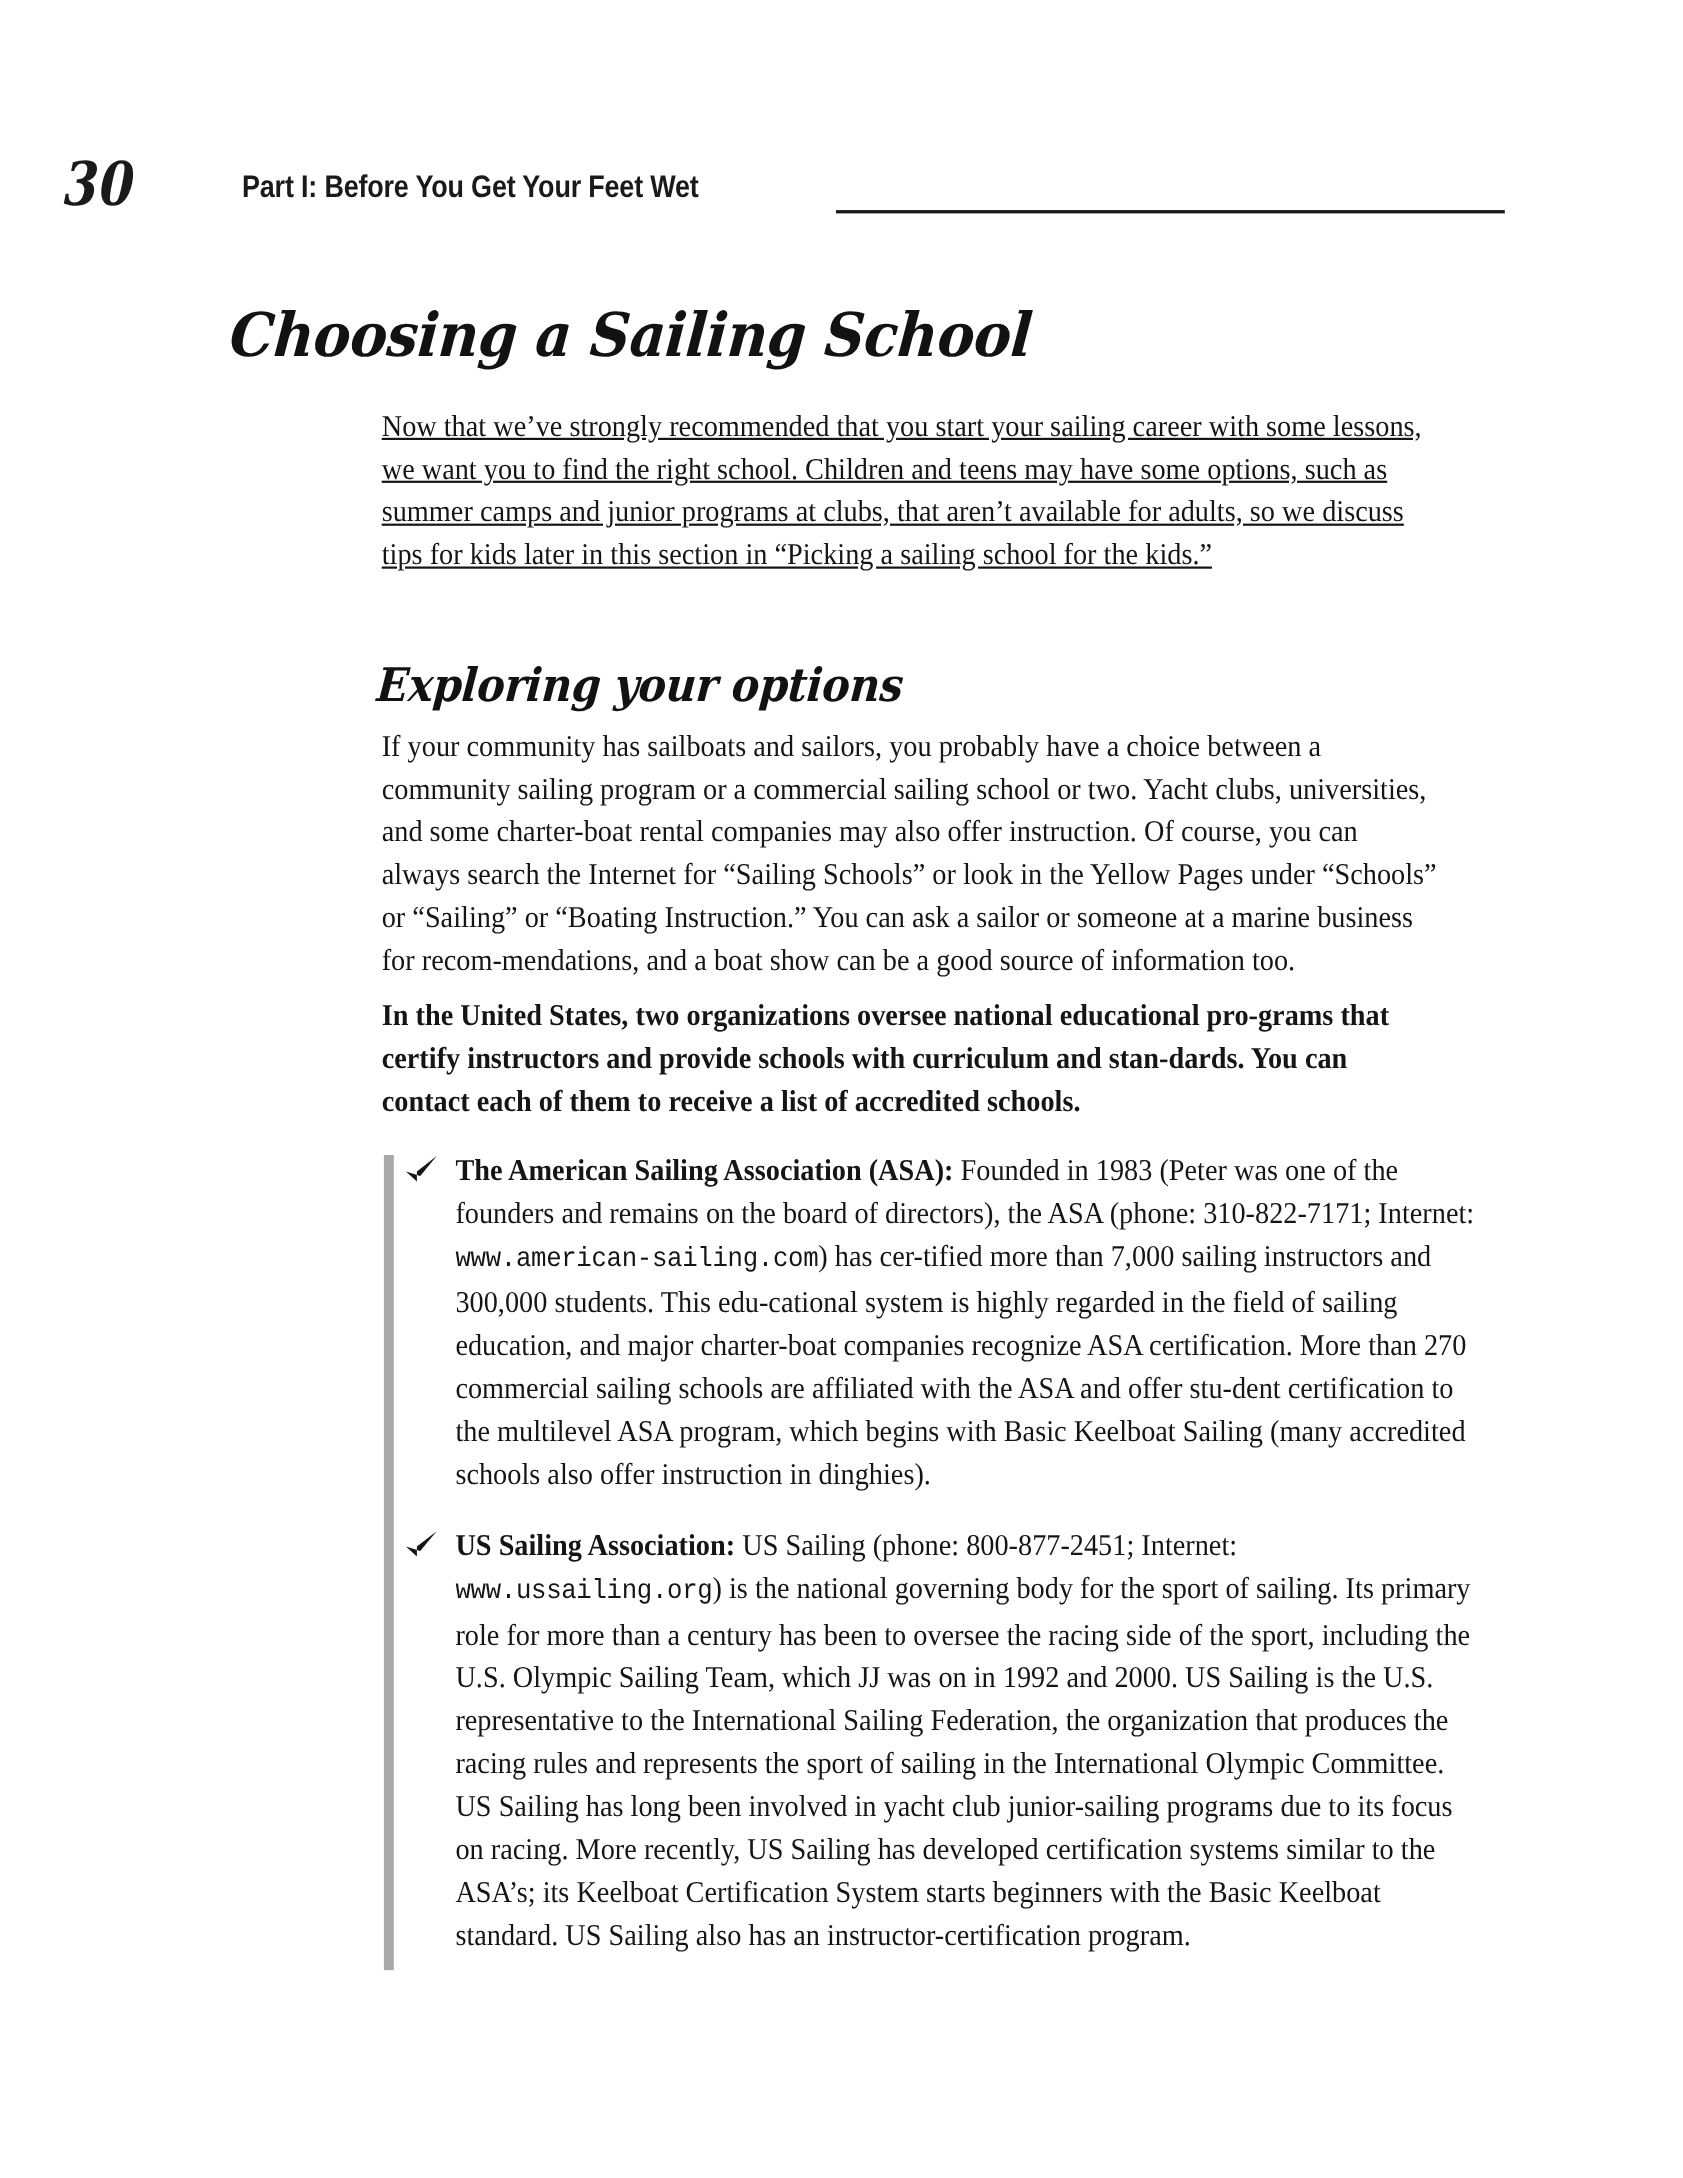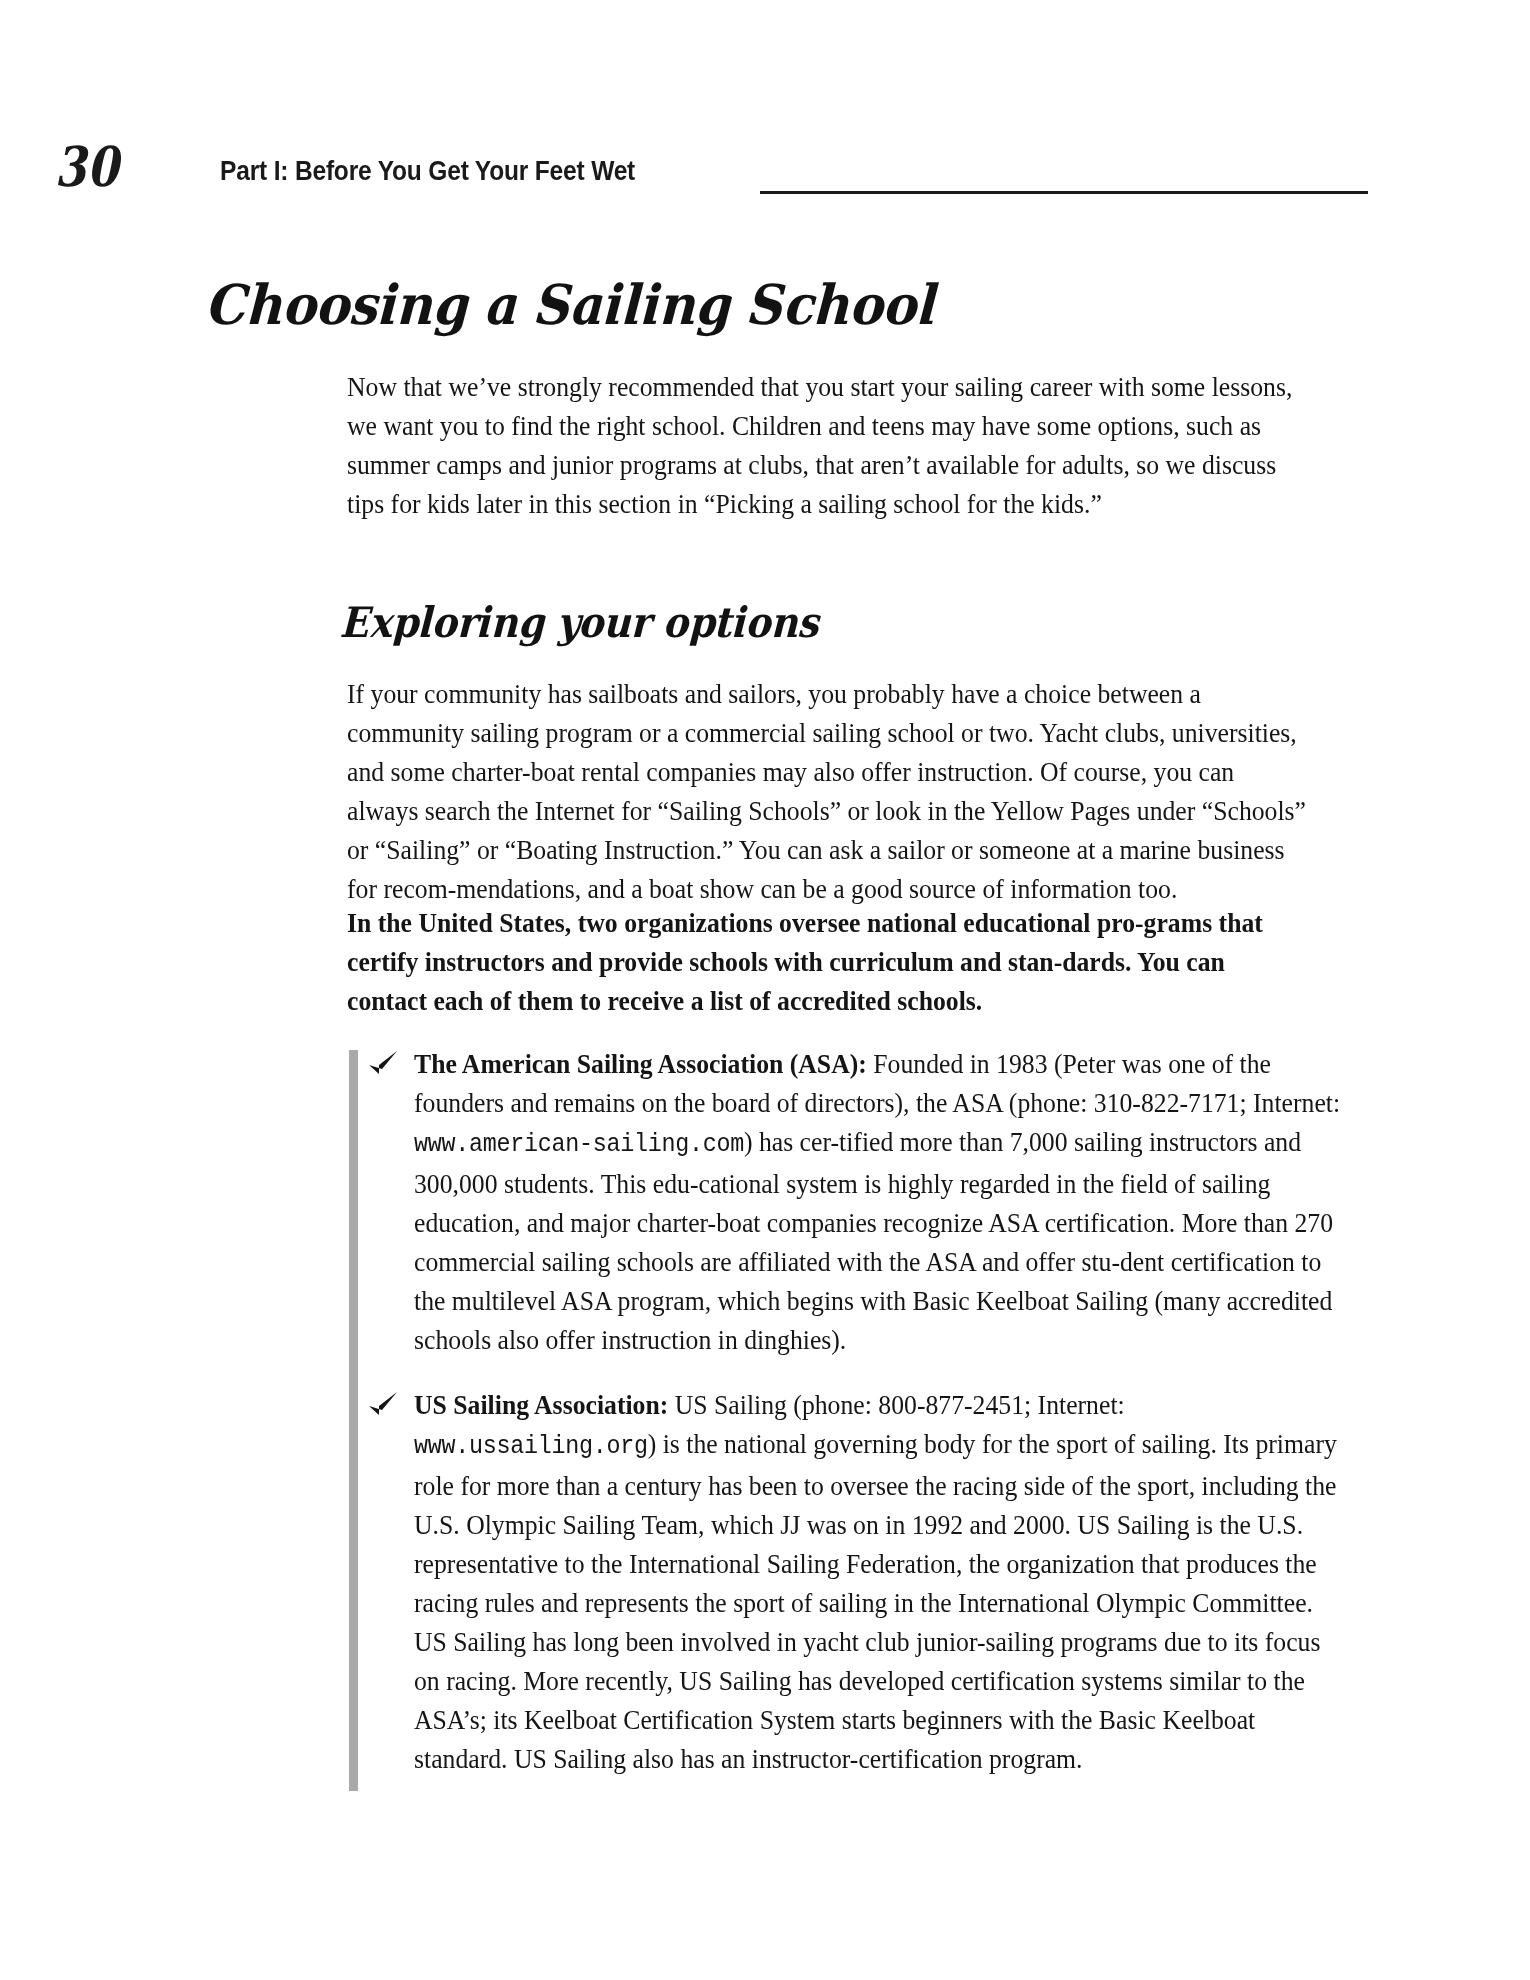--- a/index.html
+++ b/index.html
@@ -100,21 +100,21 @@
     margin: 0;
     font-size: 27.5px;
     line-height: 39px;
     text-align: left;
     color: #151515;
     transform: scaleX(0.935);
     transform-origin: left top;
     width: 1027px;
   }
 
-  #intro-para { top: 367px; }
+  #intro-para { top: 367px; text-decoration: underline; }
   #options-para-1 { top: 674px; }
   #options-para-2 { top: 925px; }
 
   
   .bullet-list {
     position: absolute;
     left: 358px;
     top: 1044px;
     width: 960px;
   }
@@ -170,21 +170,21 @@
   </div>
 
   <div class="h1">Choosing a Sailing School</div>
 
   <div class="body-col" id="intro-para" style="top:367px;">
     <p class="para">Now that we’ve strongly recommended that you start your sailing career with some lessons, we want you to find the right school. Children and teens may have some options, such as summer camps and junior programs at clubs, that aren’t available for adults, so we discuss tips for kids later in this section in “Picking a sailing school for the kids.”</p>
   </div>
 
   <div class="h2">Exploring your options</div>
 
-  <div class="body-col" id="options-para-1" style="top:674px;">
+  <div class="body-col" id="options-para-1" style="top:658px;">
     <p class="para">If your community has sailboats and sailors, you probably have a choice between a community sailing program or a commercial sailing school or two. Yacht clubs, universities, and some charter-boat rental companies may also offer instruction. Of course, you can always search the Internet for “Sailing Schools” or look in the Yellow Pages under “Schools” or “Sailing” or “Boating Instruction.” You can ask a sailor or someone at a marine business for recom-mendations, and a boat show can be a good source of information too.</p>
   </div>
 
   <div class="body-col" id="options-para-2" style="top:903px;font-weight:bold;">
     <p class="para">In the United States, two organizations oversee national educational pro-grams that certify instructors and provide schools with curriculum and stan-dards. You can contact each of them to receive a list of accredited schools.</p>
   </div>
 
   <div class="bullet-list">
     <div class="list-rule"></div>
 

